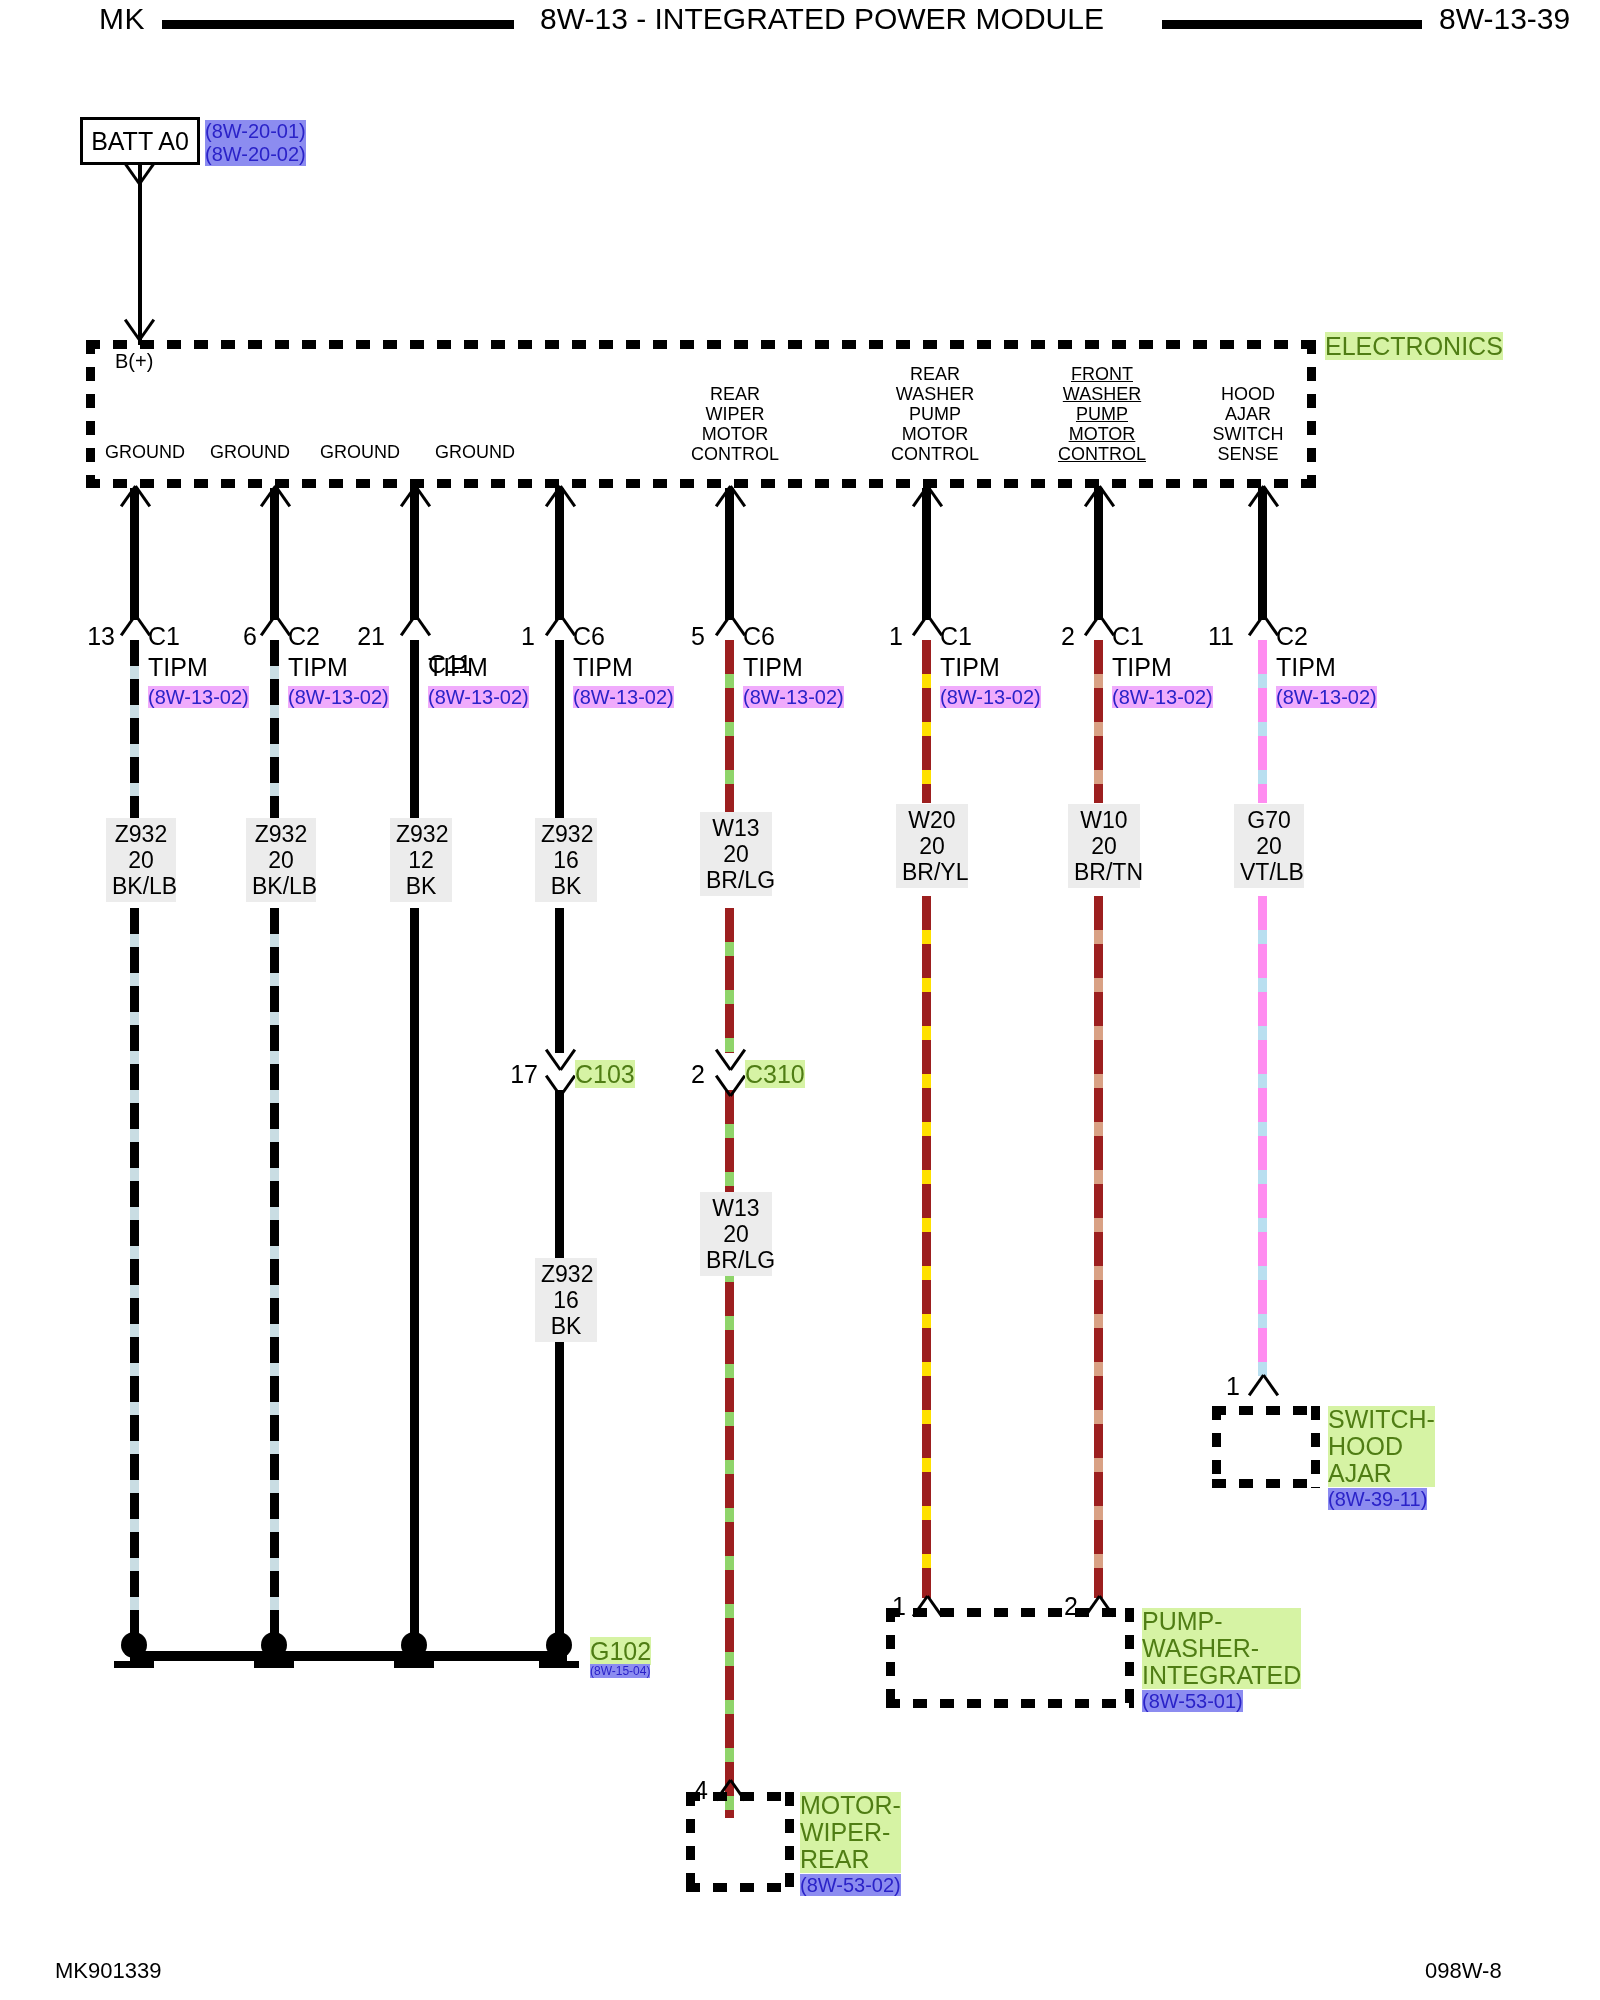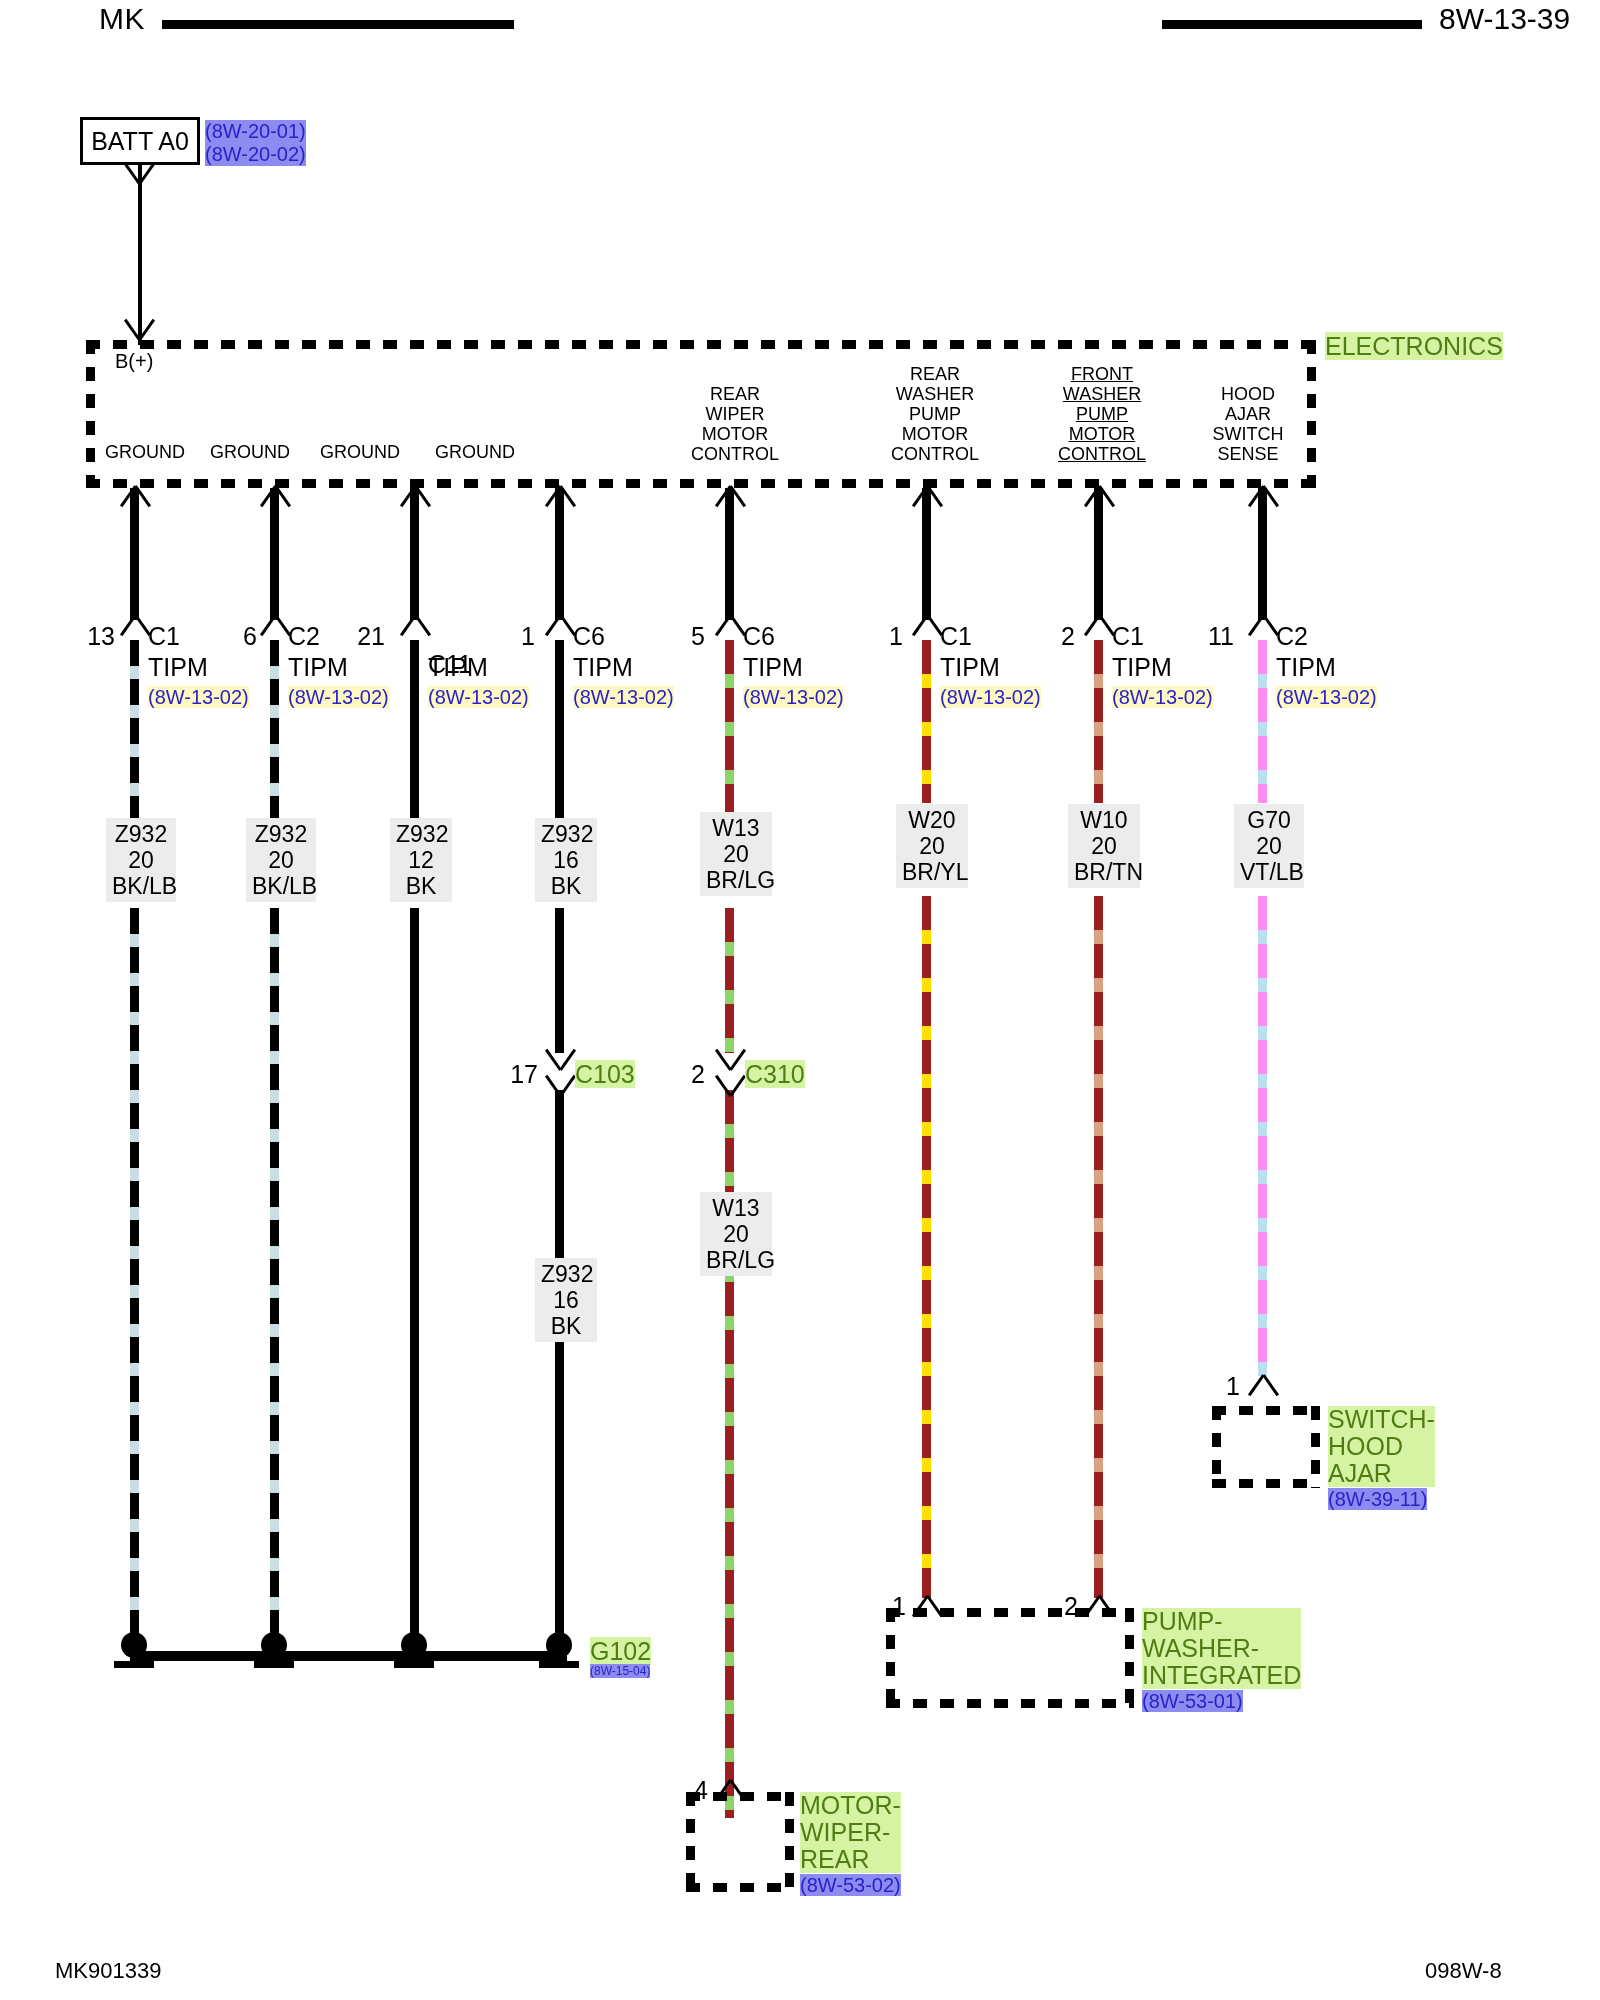--- a/index.html
+++ b/index.html
@@ -74,21 +74,21 @@
   #bplus{position:absolute;left:115px;top:350px;font-size:20px;}
 
   .modlabel{position:absolute;font-size:18px;text-align:center;line-height:20px;
             white-space:pre-line;}
 
   
   .pinnum{position:absolute;font-size:25px;text-align:right;}
   .connname{position:absolute;font-size:25px;white-space:nowrap;}
   .tipm{position:absolute;font-size:25px;}
   .ref{position:absolute;font-size:20px;color:#2a22c8;}
-  .ref span{background:#fef9c3;}
+  .ref span{background:#f0abfc;}
 
   
   .widbox{position:absolute;background:#ececec;text-align:center;
           font-size:23px;line-height:26px;padding:3px 6px;white-space:pre-line;}
 
   
   .splicenum{position:absolute;font-size:25px;text-align:right;}
   .splicename{position:absolute;font-size:25px;color:#4f7d14;}
   .splicename span{background:#d6f3a4;}
 
@@ -107,20 +107,21 @@
   .devname span{background:#d6f3a4;display:block;width:max-content;}
   .devref{position:absolute;font-size:20px;color:#2a22c8;}
   .devref span{background:#8c8cf0;}
 </style>
 </head>
 <body>
 
 <div id="header">
   <div id="hdr-mk">MK</div>
   <div id="hdr-rule-left"></div>
+  <div id="hdr-title">8W-13 - INTEGRATED POWER MODULE</div>
   <div id="hdr-rule-right"></div>
   <div id="hdr-page">8W-13-39</div>
 </div>
 
 <div id="batt-box">
   <span>BATT A0</span>
 </div>
 <div id="batt-ref">
   <span>(8W-20-01)</span>
   <span>(8W-20-02)</span>

